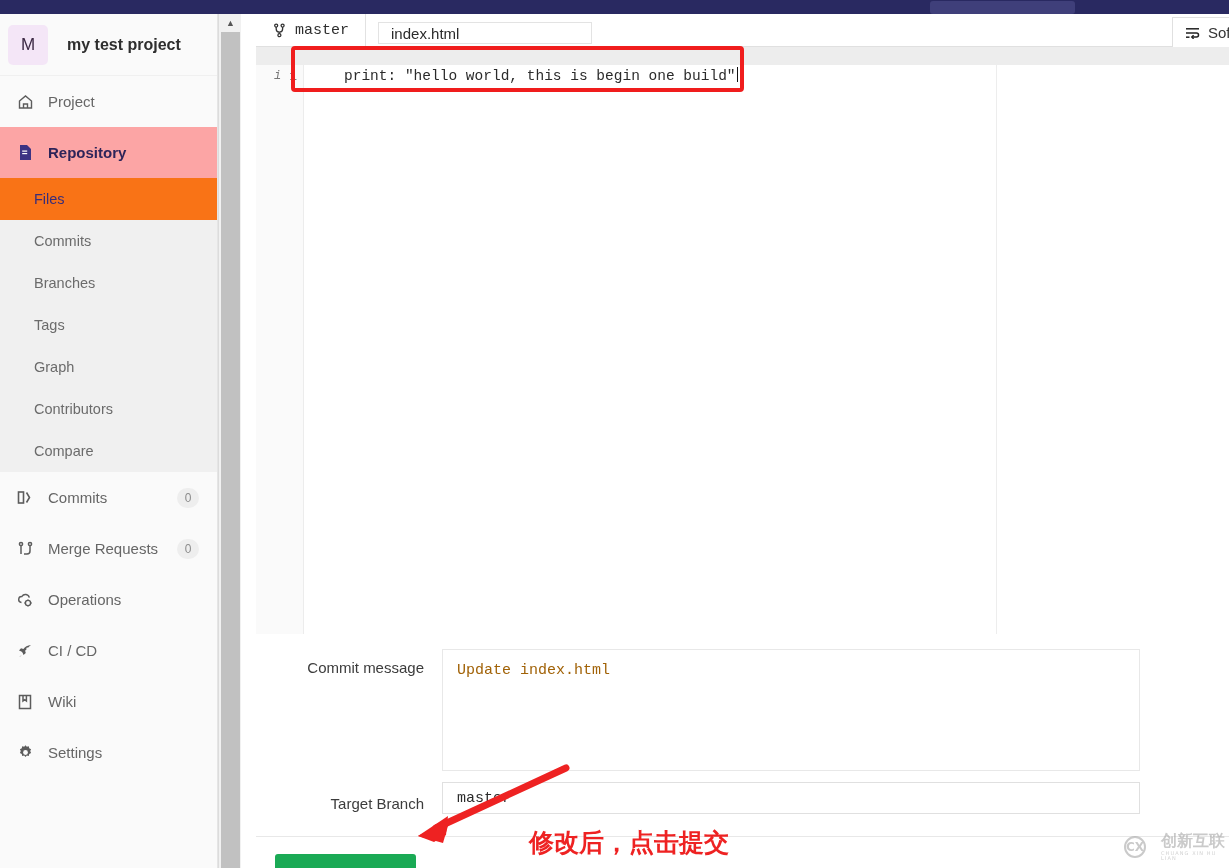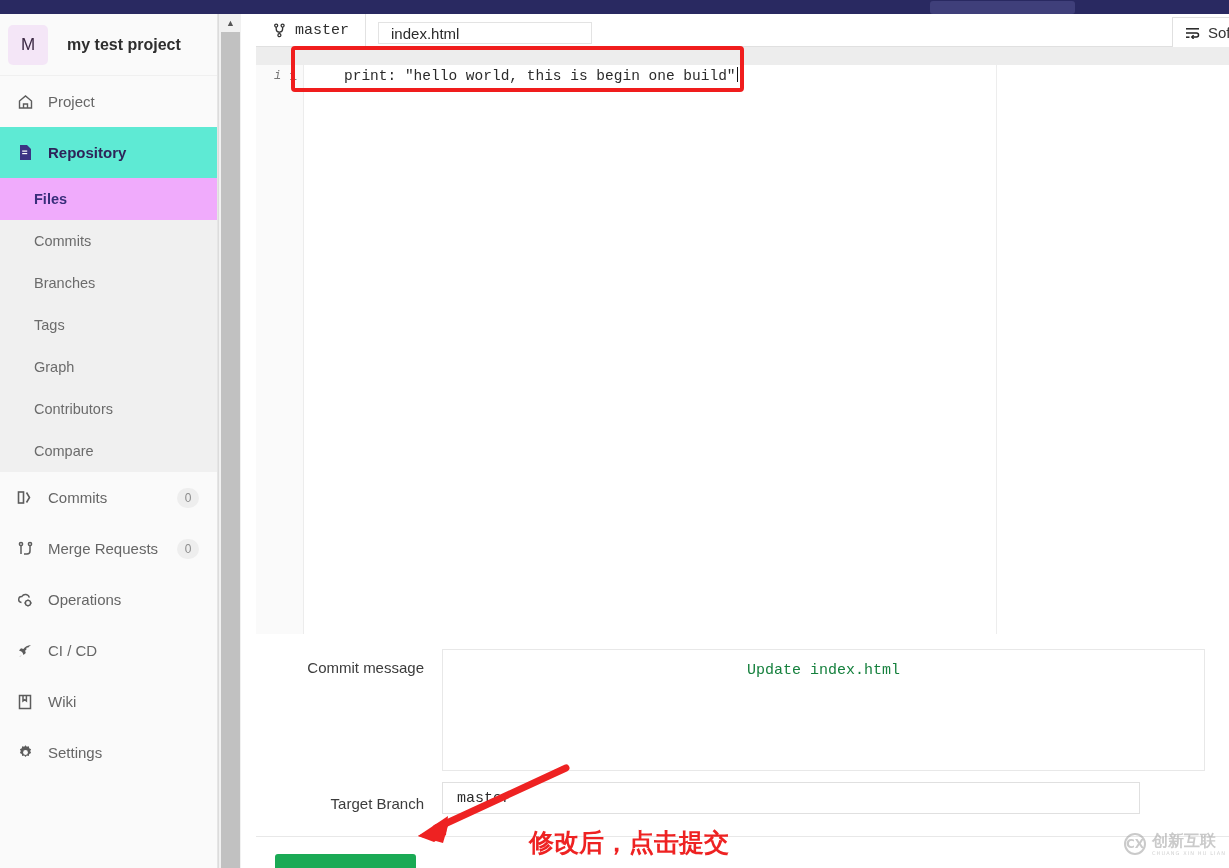--- a/index.html
+++ b/index.html
@@ -51,38 +51,38 @@
     font-size: 15px; color: #666;
     cursor: pointer; position: relative;
   }
   .nav-item .ico {
     width: 22px; height: 20px; flex: none; margin-right: 12px;
     display: flex; align-items: center; justify-content: center;
     color: #5c5c5c;
   }
   .nav-item .ico svg { display: block; }
   .nav-item.active {
-    background: #5eead4; color: #2e2459; font-weight: bold;
+    background: #fca5a5; color: #2e2459; font-weight: bold;
   }
   .nav-item.active .ico { color: #3c3383; }
   .nav-item .label { flex: 1; white-space: nowrap; }
   .badge {
     min-width: 22px; height: 20px; border-radius: 10px;
     background: #eee; color: #8c8c8c; font-size: 12px;
     display: flex; align-items: center; justify-content: center;
     margin-right: 18px; padding: 0 6px;
   }
 
   .sub-list { background: #f0f0f0; padding: 0; }
   .sub-item {
     display: flex; align-items: center;
     height: 42px; padding-left: 34px;
     font-size: 14.5px; color: #6b6b6b; cursor: pointer;
   }
-  .sub-item.active { background: #f0abfc; color: #382d7a; font-weight: bold; }
+  .sub-item.active { background: #f97316; color: #382d7a; font-weight: normal; }
 
   
   .scrollbar {
     position: absolute; left: 218px; top: 14px; width: 23px; height: 854px;
     background: #f1f1f1; border-left: 1px solid #dcdcdc;
   }
   .sb-up {
     position: absolute; left: 0; top: 0; width: 23px; height: 17px;
     background: #f1f1f1;
     display: flex; align-items: center; justify-content: center;
@@ -175,26 +175,25 @@
   }
 
   
   .form-area { position: absolute; left: 0; top: 621px; width: 973px; }
   .form-row { position: relative; display: flex; }
   .form-label {
     width: 186px; text-align: right; padding-right: 18px;
     font-size: 15px; color: #3c3c3c; padding-top: 24px;
   }
   .commit-msg-box {
-    width: 763px; height: 122px;
+    width: 698px; height: 122px;
     border: 1px solid #e8e8e8; background: #fff;
     padding: 12px 14px;
-    font-family: "Liberation Mono", monospace; font-size: 15px; color: #15803d;
+    font-family: "Liberation Mono", monospace; font-size: 15px; color: #a16207;
     margin-top: 14px;
-    text-align: center;
   }
   .target-branch-box {
     width: 698px; height: 32px;
     border: 1px solid #e0e0e0; background: #fff;
     display: flex; align-items: center; padding-left: 14px;
     font-family: "Liberation Mono", monospace; font-size: 15px; color: #2b2b2b;
     margin-top: 11px;
   }
   .form-sep {
     position: absolute; left: 0; top: 201px; width: 973px; height: 1px;
@@ -222,21 +221,21 @@
   .anno-text {
     position: absolute; left: 529px; top: 826px;
     font-size: 25px; color: #ee2222;
     font-family: "DejaVu Sans", sans-serif; font-weight: bold;
     white-space: nowrap;
   }
 
   
   .watermark {
     position: absolute; left: 1124px; top: 833px;
-    display: flex; align-items: flex-start; gap: 6px;
+    display: flex; align-items: center; gap: 15px;
     opacity: 0.52;
   }
   .wm-circle {
     width: 22px; height: 22px; border-radius: 50%;
     border: 2px solid #9a9a9a; color: #9a9a9a;
     font-size: 12px; font-weight: bold;
     display: flex; align-items: center; justify-content: center;
     font-family: "DejaVu Sans", sans-serif;
   }
   .wm-text { line-height: 1; }

